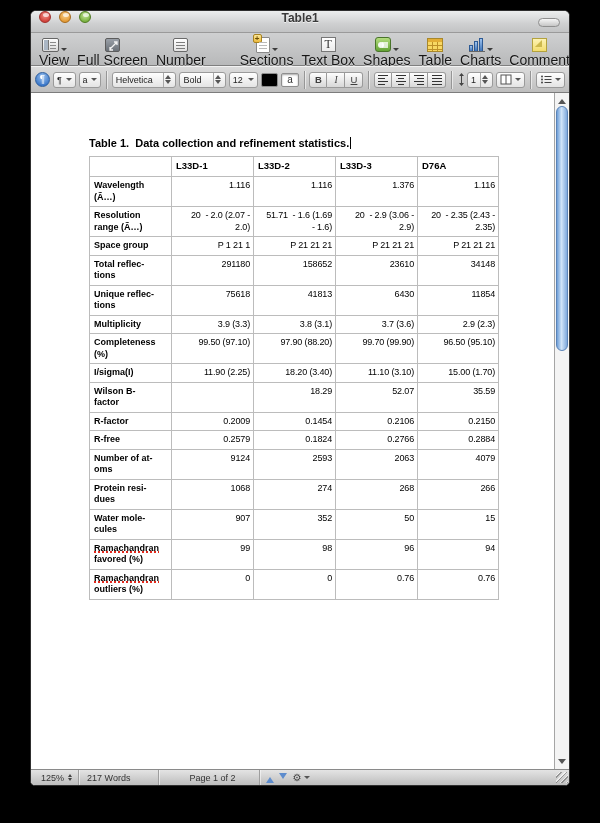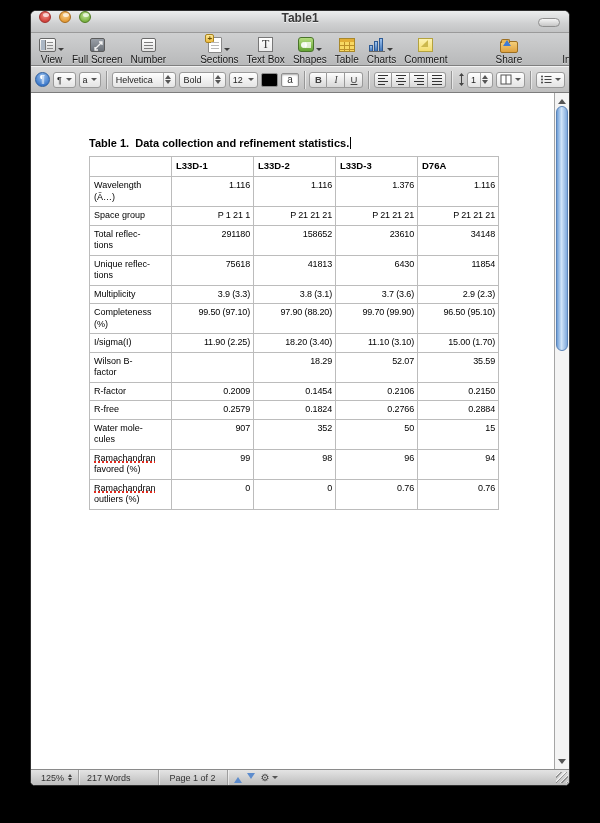--- a/index.html
+++ b/index.html
@@ -23,21 +23,21 @@
   .win-title { position:absolute; left:0; right:0; text-align:center; font-size:12px; font-weight:bold;
     color:#3a3a3a; text-shadow:0 1px 0 rgba(255,255,255,.65); pointer-events:none; }
   .pill { position:absolute; right:9px; top:7px; width:22px; height:9px; border-radius:5px;
     background:linear-gradient(#f6f6f6,#c6c6c6); border:1px solid #8f8f8f; }
 
   
   .toolbar { height:33px; flex:0 0 33px; background:linear-gradient(#cfd0d1,#b8b9ba);
     border-bottom:1px solid #7f7f7f; display:flex; align-items:flex-start; padding:1px 4px 0 4px; }
   .tbtn { display:flex; flex-direction:column; align-items:center; padding:0 4px; cursor:default; }
   .icon-row { height:21px; display:flex; align-items:center; }
-  .tlabel { font-size:10px; color:#161616; text-shadow:0 1px 0 rgba(255,255,255,.5); line-height:10px; white-space:nowrap; }
+  .tlabel { font-size:14px; color:#161616; text-shadow:0 1px 0 rgba(255,255,255,.5); line-height:10px; white-space:nowrap; }
   .tb-caret { width:0; height:0; border:3px solid transparent; border-top-color:#3c3c3c; margin:12px 0 0 2px; }
   .mg1 { margin-left:26px; } .mg2 { margin-left:40px; } .mg3 { margin-left:32px; }
 
   
   .ic { position:relative; display:inline-block; }
   .ic-view { width:17px; height:14px; border:1px solid #666; border-radius:2px;
     background:linear-gradient(#fdfdfd,#d8d8d8); }
   .ic-view::before { content:""; position:absolute; left:1px; top:1px; bottom:1px; width:4px;
     background:#aab6c4; border-right:1px solid #777; }
   .ic-view::after { content:""; position:absolute; left:7px; right:2px; top:3px; height:7px;
@@ -117,21 +117,21 @@
   .docarea { flex:1; position:relative; background:#0c4a6e; overflow:hidden; }
   .page { position:absolute; inset:0 15px 0 0; background:#fff; }
   .doc-title { position:absolute; left:58px; top:44px; font-size:11px; font-weight:bold; color:#000;
     white-space:pre-wrap; }
   .caret-bar { display:inline-block; width:1px; height:12px; background:#000; vertical-align:-2px; margin-left:1px; }
 
   table.stats { position:absolute; left:58px; top:63px; width:409px; border-collapse:collapse;
     table-layout:fixed; font-size:9px; color:#000; }
   table.stats td, table.stats th { border:1px solid #bcbcbc; vertical-align:top; padding:3px 3px 3px 4px; }
   table.stats th { text-align:left; font-size:9.5px; height:20px; }
-  td.lbl { font-weight:normal; white-space:pre-line; line-height:11.5px; }
+  td.lbl { font-weight:bold; white-space:pre-line; line-height:11.5px; }
   td.val { text-align:right; white-space:pre; line-height:11.5px; letter-spacing:-0.15px; }
   .misspell { text-decoration:underline; text-decoration-style:dotted; text-decoration-color:#e02a1d;
     text-decoration-thickness:2px; text-underline-offset:1px; }
 
   
   .vscroll { position:absolute; top:0; right:0; bottom:0; width:15px; background:#f4f4f4;
     border-left:1px solid #a5a5a5; }
   .sb-arrow { position:absolute; left:0; right:0; height:12px; display:flex; align-items:center; justify-content:center; }
   .sb-arrow.up { top:0; } .sb-arrow.down { bottom:0; }
   .tri-up { width:0; height:0; border:4px solid transparent; border-bottom:5px solid #555; }
@@ -142,21 +142,21 @@
   
   .statusbar { height:16px; flex:0 0 16px; background:linear-gradient(#e4e4e4,#bdbdbd);
     border-top:1px solid #8a8a8a; position:relative; font-size:9px; color:#333;
     display:flex; align-items:center; }
   .sdiv { width:1px; height:100%; background:#9e9e9e; box-shadow:1px 0 0 rgba(255,255,255,.5); }
   .zoomctl { display:flex; align-items:center; gap:4px; padding:0 6px 0 10px; }
   .zstep { display:flex; flex-direction:column; gap:1px; }
   .zstep i.u { width:0; height:0; border:2.5px solid transparent; border-bottom:3px solid #444; }
   .zstep i.d { width:0; height:0; border:2.5px solid transparent; border-top:3px solid #444; }
   .wordseg { padding:0 28px 0 8px; }
-  .pageseg { padding:0 12px 0 10px; }
+  .pageseg { padding:0 24px 0 10px;margin-left:20px; }
   .navtris { display:flex; align-items:center; gap:5px; padding:0 6px; }
   .ntri-u { width:0; height:0; border:4px solid transparent; border-bottom:6px solid #5d8ccd; }
   .ntri-d { width:0; height:0; border:4px solid transparent; border-top:6px solid #5d8ccd; }
   .gear { font-size:10px; color:#444; display:flex; align-items:center; }
   .grip { position:absolute; right:1px; top:2px; bottom:2px; width:12px;
     background:repeating-linear-gradient(315deg, rgba(0,0,0,.3) 0 1px, rgba(255,255,255,.6) 1px 2px, transparent 2px 4px); }
 </style>
 </head>
 <body>
 
@@ -374,20 +374,32 @@
         <tbody>
             <tr>
               <td class="lbl">Wavelength
 (Ã…)</td>
               <td class="val">1.116</td>
               <td class="val">1.116</td>
               <td class="val">1.376</td>
               <td class="val">1.116</td>
             </tr>
             <tr>
+              <td class="lbl">Resolution
+range (Ã…)</td>
+              <td class="val">20  - 2.0 (2.07 -
+2.0)</td>
+              <td class="val">51.71  - 1.6 (1.69
+- 1.6)</td>
+              <td class="val">20  - 2.9 (3.06 -
+2.9)</td>
+              <td class="val">20  - 2.35 (2.43 -
+2.35)</td>
+            </tr>
+            <tr>
               <td class="lbl">Space group</td>
               <td class="val">P 1 21 1</td>
               <td class="val">P 21 21 21</td>
               <td class="val">P 21 21 21</td>
               <td class="val">P 21 21 21</td>
             </tr>
             <tr>
               <td class="lbl">Total reflec-
 tions</td>
               <td class="val">291180</td>
@@ -439,20 +451,36 @@
               <td class="val">0.1454</td>
               <td class="val">0.2106</td>
               <td class="val">0.2150</td>
             </tr>
             <tr>
               <td class="lbl">R-free</td>
               <td class="val">0.2579</td>
               <td class="val">0.1824</td>
               <td class="val">0.2766</td>
               <td class="val">0.2884</td>
+            </tr>
+            <tr>
+              <td class="lbl">Number of at-
+oms</td>
+              <td class="val">9124</td>
+              <td class="val">2593</td>
+              <td class="val">2063</td>
+              <td class="val">4079</td>
+            </tr>
+            <tr>
+              <td class="lbl">Protein resi-
+dues</td>
+              <td class="val">1068</td>
+              <td class="val">274</td>
+              <td class="val">268</td>
+              <td class="val">266</td>
             </tr>
             <tr>
               <td class="lbl">Water mole-
 cules</td>
               <td class="val">907</td>
               <td class="val">352</td>
               <td class="val">50</td>
               <td class="val">15</td>
             </tr>
             <tr>

